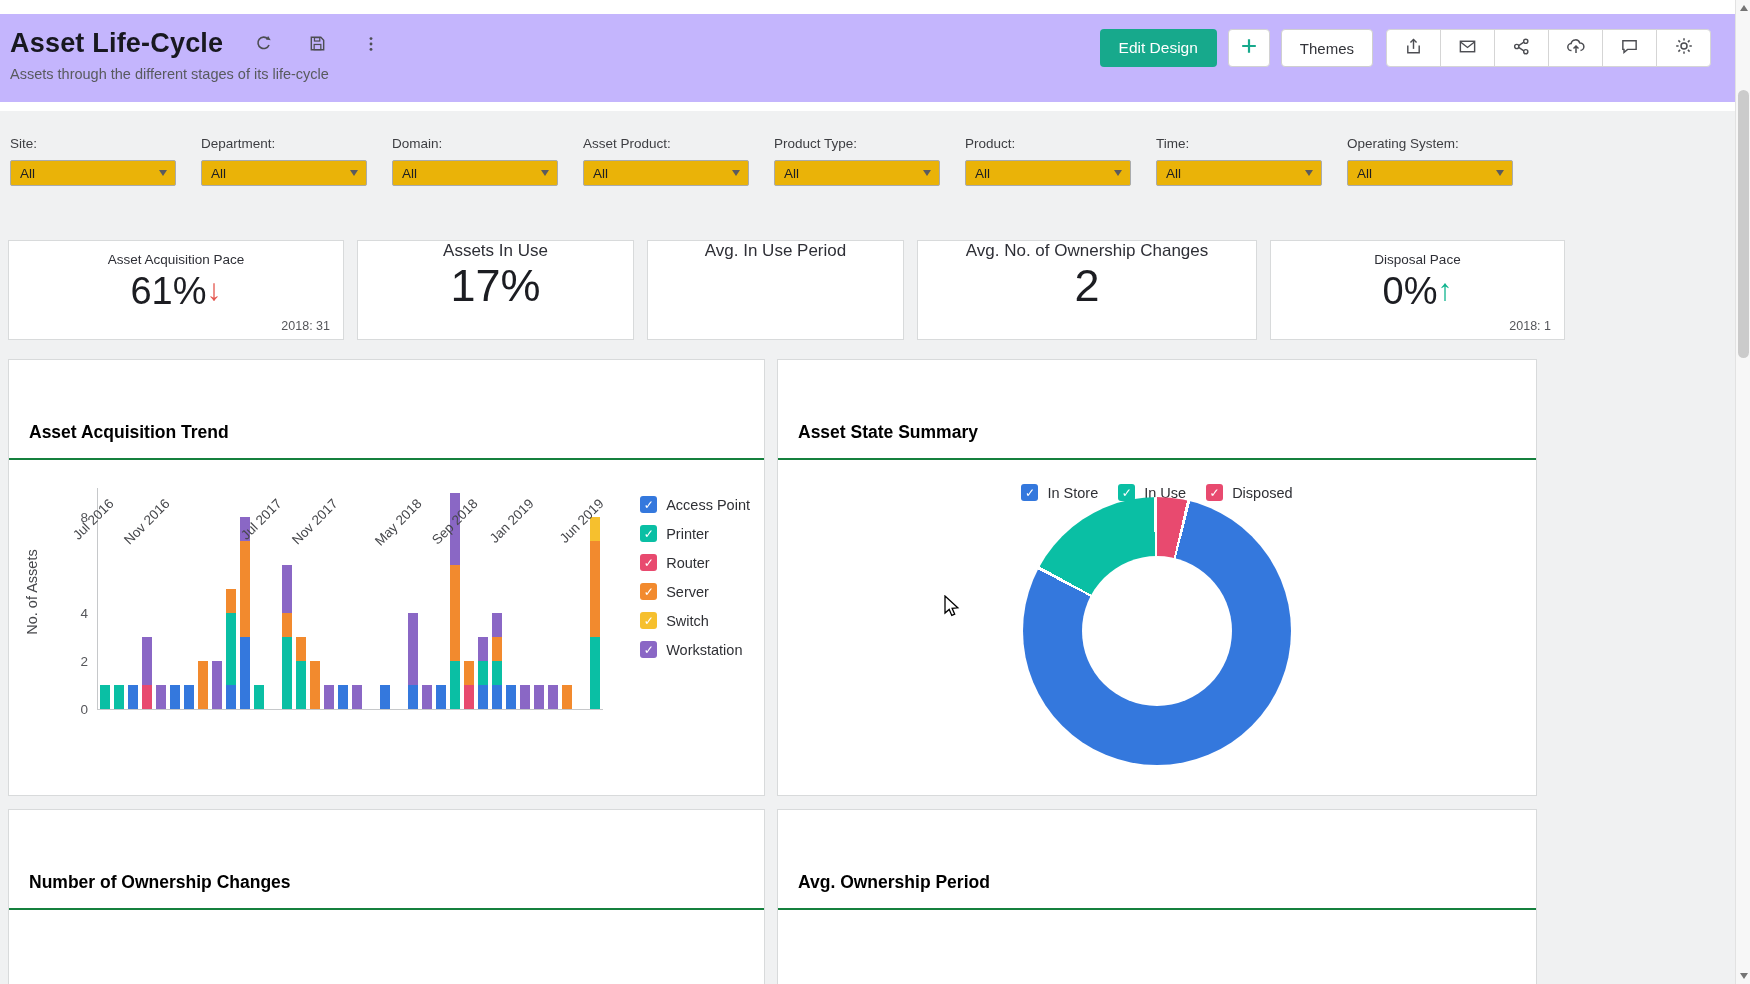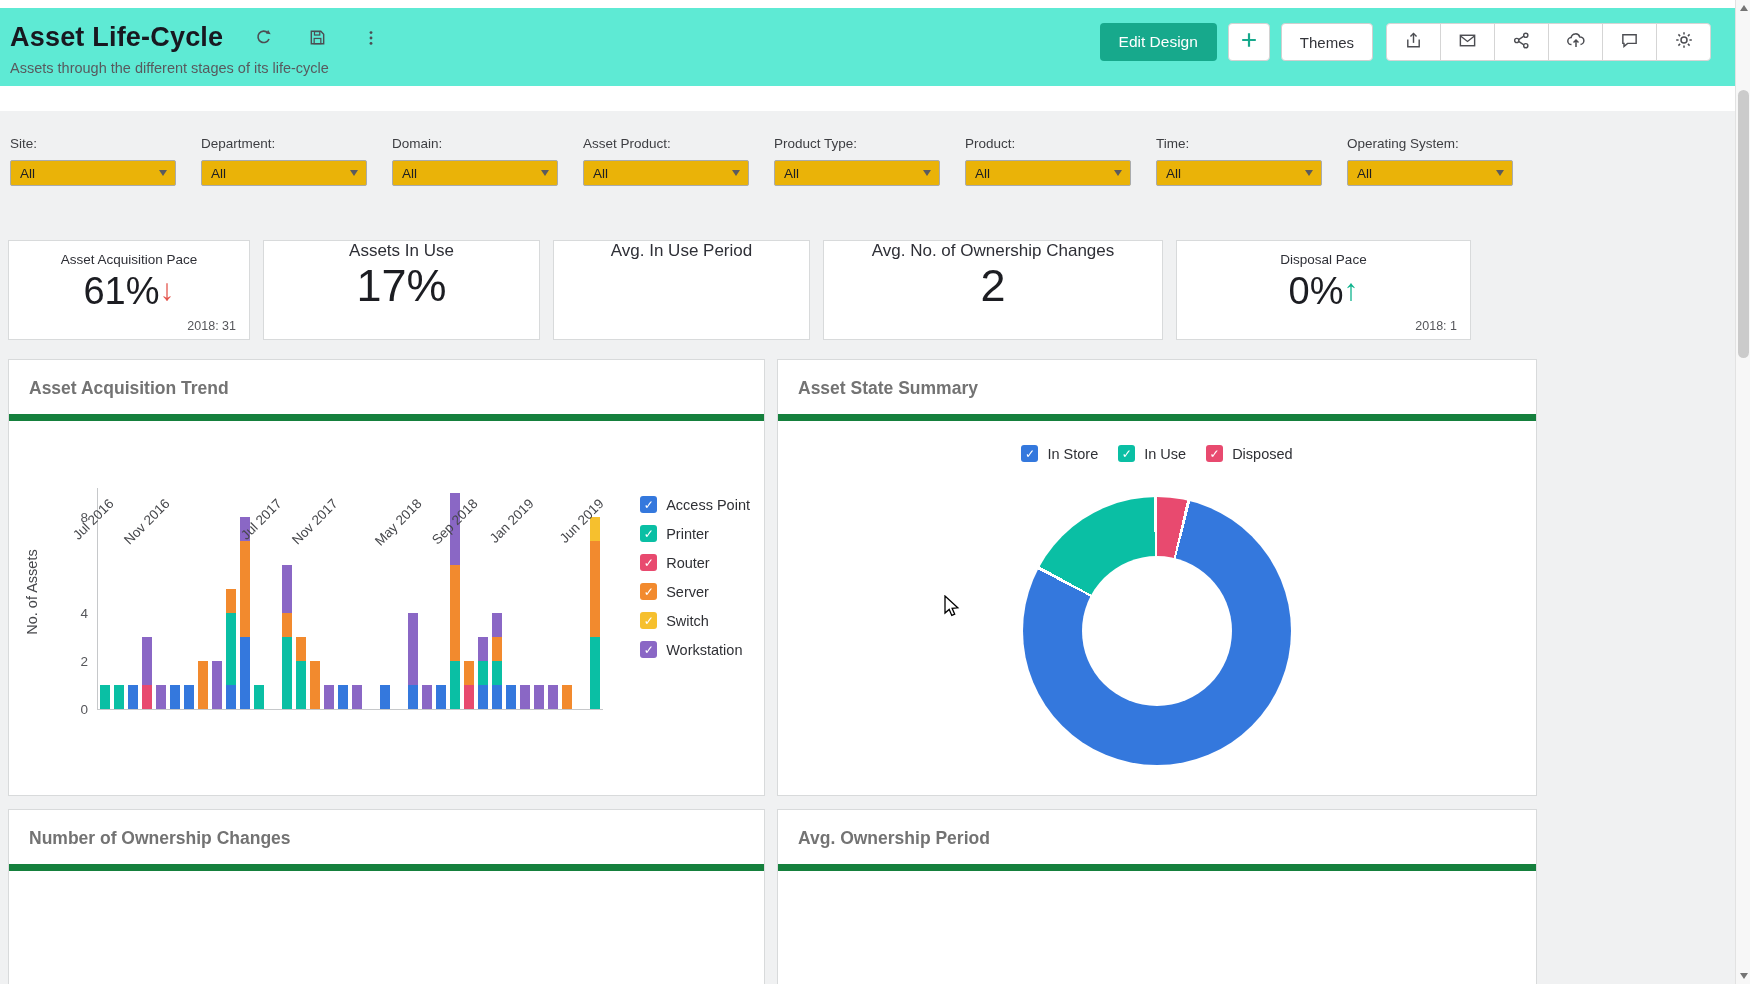--- a/index.html
+++ b/index.html
@@ -1,21 +1,21 @@
 <!DOCTYPE html>
 <html><head>
 <meta charset="utf-8">
 <style>
   * { margin:0; padding:0; box-sizing:border-box; }
   html,body { width:1750px; height:984px; overflow:hidden; background:#fff;
               font-family:"Liberation Sans", sans-serif; }
   .app { position:relative; width:1750px; height:984px; overflow:hidden; }
 
   
-  .hdr { position:absolute; left:0; top:8px; width:1735px; height:78px; background:#5eead4; }
+  .hdr { position:absolute; left:0; top:14px; width:1735px; height:88px; background:#c4b5fd; }
   .hdr-left { position:absolute; left:10px; top:14px; }
   .title-row { display:flex; align-items:center; }
   .page-title { font-size:27px; font-weight:bold; color:#181820; letter-spacing:.2px; }
   .hdr-ico { margin-left:26px; width:28px; height:28px; display:flex; align-items:center; justify-content:center; cursor:pointer; }
   .hdr-ico:first-of-type { margin-left:34px; }
   .subtitle { margin-top:7px; font-size:14.5px; color:#585a5e; }
   .hdr-right { position:absolute; right:24px; top:15px; display:flex; align-items:center; gap:11px; }
   .btn { height:38px; display:flex; align-items:center; justify-content:center; border-radius:4px; cursor:pointer; }
   .btn-primary { background:#17a98c; color:#fff; font-size:15.5px; padding:0 19px; }
   .btn-plus { width:42px; background:#fff; border:1px solid #d2d2d2; }
@@ -36,38 +36,38 @@
   .select { width:166px; height:26px; background:#eab308; border:1px solid #a9abad; border-radius:2px;
             display:flex; align-items:center; padding:0 9px; font-size:13.5px; color:#1e1f22;
             position:relative; cursor:pointer; }
   .select-arrow { position:absolute; right:8px; top:9px; width:0; height:0;
                   border-left:4.5px solid transparent; border-right:4.5px solid transparent;
                   border-top:6px solid #5a5b5e; }
 
   
   .kpi-row { display:flex; margin:54px 0 0 8px; }
   .kpi-card { background:#fff; border:1px solid #d8dadb; height:100px; position:relative; text-align:center; margin-right:13px; }
-  .kpi-card:nth-child(1){ width:242px; } .kpi-card:nth-child(2){ width:277px; }
+  .kpi-card:nth-child(1){ width:336px; } .kpi-card:nth-child(2){ width:277px; }
   .kpi-card:nth-child(3){ width:257px; } .kpi-card:nth-child(4){ width:340px; }
   .kpi-card:nth-child(5){ width:295px; margin-right:0; }
   .kpi-title { font-size:17px; color:#2e2f36; }
   .kpi-value { font-size:45px; color:#1c1d22; margin-top:1px; line-height:1.05; }
   .kpi-card.small .kpi-title { font-size:13.5px; margin-top:11px; }
   .kpi-card.small .kpi-value { font-size:38px; margin-top:5px; }
   .trend { font-size:30px; vertical-align:4px; }
   .trend-down { color:#e4554d; } .trend-up { color:#10b48e; }
   .kpi-foot { position:absolute; right:13px; bottom:6px; font-size:12.5px; color:#55565a; }
 
   
   .panel-row { display:grid; grid-template-columns:757px 760px; gap:12px; margin:19px 0 0 8px; }
   .panel-row.bottom { margin-top:13px; }
   .panel { background:#fff; border:1px solid #d8dadb; position:relative; }
   .panel.tall { height:437px; } .panel.short { height:280px; }
-  .panel-header { padding:18px 0 15px 20px; font-size:17.5px; font-weight:bold; color:#737373;
-                  border-bottom:7px solid #15803d; }
+  .panel-header { padding:18px 0 15px 20px; font-size:17.5px; font-weight:bold; color:#000000;
+                  border-bottom:2px solid #15803d;margin-top:44px; }
 
   
   .chart-wrap { position:absolute; left:0; top:56px; right:0; bottom:0; }
   .y-axis-title { position:absolute; left:-42px; top:168px; width:130px; text-align:center;
                   transform:rotate(-90deg); font-size:14.5px; color:#46474b; white-space:nowrap; }
   .plot { position:absolute; left:88px; top:72px; width:506px; height:222px;
           border-left:1px solid #c6c8ca; border-bottom:1px solid #c6c8ca; }
   .bar-seg { position:absolute; width:10px; }
   .y-tick { position:absolute; left:-30px; width:20px; text-align:right; font-size:13.5px; color:#55565a; }
   .x-lab { position:absolute; top:8px; width:90px; text-align:right; font-size:13.5px; color:#46474b;

